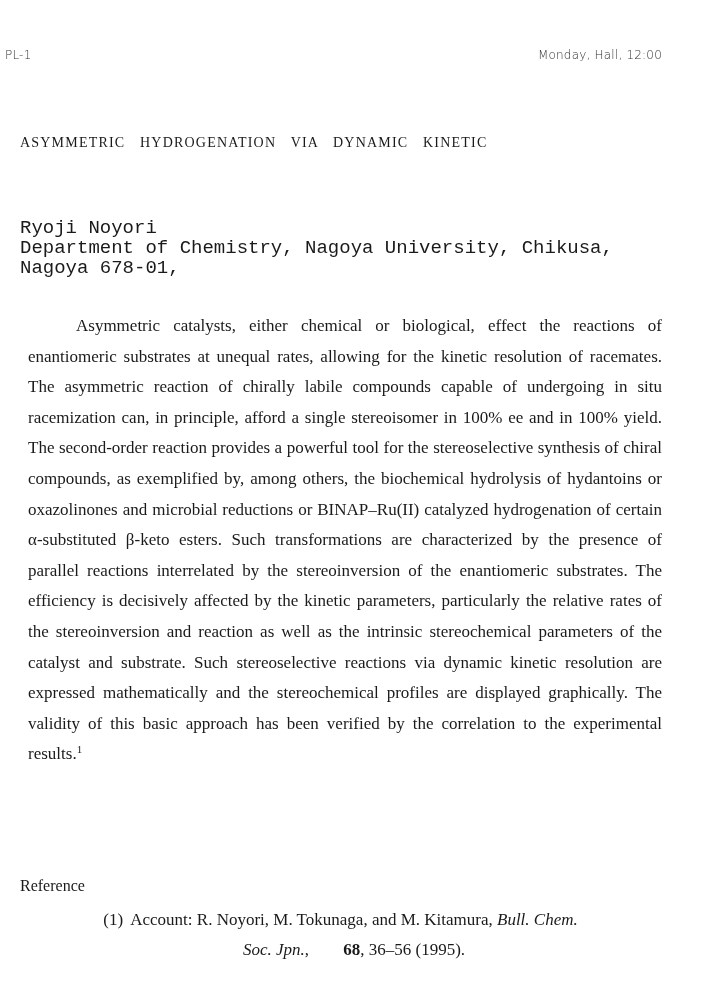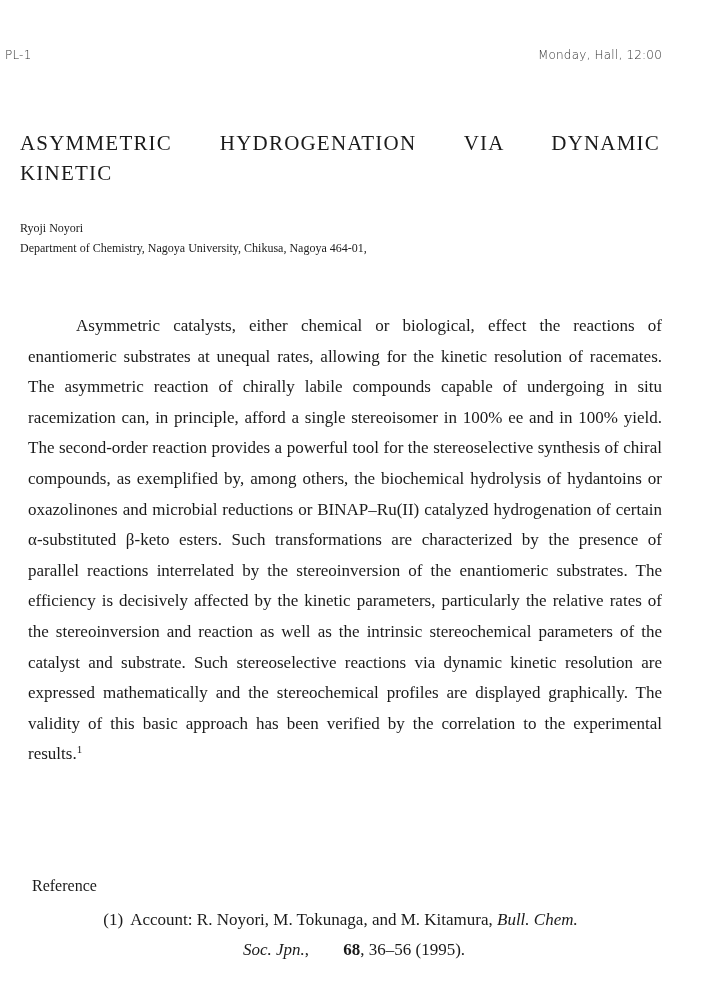--- a/index.html
+++ b/index.html
@@ -12,37 +12,37 @@
     .header-left, .header-right {
       position: absolute; top: 48px;
       font-family: "DejaVu Sans", sans-serif;
       font-size: 12px; font-weight: 300; color: #333;
       letter-spacing: 0.2px;
     }
     .header-left { left: 5px; }
     .header-right { right: 42px; }
     .title {
       position: absolute; left: 20px; top: 128px; width: 640px;
-      font-size: 21px; letter-spacing: 1.2px; line-height: 30px;
+      font-size: 14px; letter-spacing: 1.2px; line-height: 30px;
       text-align: justify; text-align-last: left;
       word-spacing: 10px;
     }
     .author-block {
       position: absolute; left: 20px; top: 218px; width: 640px;
-      font-size: 12px; line-height: 20px;
+      font-size: 19px; line-height: 20px; font-family: Liberation Mono, monospace;
     }
     .abstract {
       position: absolute; left: 20px; top: 303px; width: 634px;
       font-size: 17px; line-height: 30.6px; text-align: justify;
       margin: 8px;
     }
     .abstract .indent { display: inline-block; width: 48px; }
     .abstract sup { font-size: 11px; line-height: 0; vertical-align: 6px; }
     .reference-heading {
-      position: absolute; left: 32px; top: 877px;
+      position: absolute; left: 20px; top: 877px;
       font-size: 16px;
     }
     .reference-item {
       position: absolute; left: 20px; top: 905px; width: 634px;
       font-size: 17px; line-height: 30px; text-align: center;
     }
     .reference-item .num { display: inline-block; width: 34px; }
     .reference-item .cont { padding-left: 34px; display: block; }
     em { font-style: italic; }
     b { font-weight: bold; margin-left: 30px; }
@@ -52,21 +52,21 @@
 
 <div class="header-left">PL-1</div>
 <div class="header-right">Monday, Hall, 12:00</div>
 
 <div class="title">
   <div>ASYMMETRIC HYDROGENATION VIA DYNAMIC KINETIC</div>
 </div>
 
 <div class="author-block">
   <div>Ryoji Noyori</div>
-  <div>Department of Chemistry, Nagoya University, Chikusa, Nagoya 464-01,</div>
+  <div>Department of Chemistry, Nagoya University, Chikusa, Nagoya 678-01,</div>
 </div>
 
 <p class="abstract"><span class="indent"></span><span>Asymmetric catalysts, either chemical or biological, effect the reactions of enantiomeric substrates at unequal rates, allowing for the kinetic resolution of racemates. The asymmetric reaction of chirally labile compounds capable of undergoing in situ racemization can, in principle, afford a single stereoisomer in 100% ee and in 100% yield. The second-order reaction provides a powerful tool for the stereoselective synthesis of chiral compounds, as exemplified by, among others, the biochemical hydrolysis of hydantoins or oxazolinones and microbial reductions or BINAP–Ru(II) catalyzed hydrogenation of certain α-substituted β-keto esters. Such transformations are characterized by the presence of parallel reactions interrelated by the stereoinversion of the enantiomeric substrates. The efficiency is decisively affected by the kinetic parameters, particularly the relative rates of the stereoinversion and reaction as well as the intrinsic stereochemical parameters of the catalyst and substrate. Such stereoselective reactions via dynamic kinetic resolution are expressed mathematically and the stereochemical profiles are displayed graphically. The validity of this basic approach has been verified by the correlation to the experimental results.</span><sup>1</sup></p>
 
 <div class="reference-heading">Reference</div>
 
 <div class="reference-item">
   <span class="num">(1)</span><span>Account:  R. Noyori, M. Tokunaga, and M. Kitamura, </span><em>Bull. Chem.</em>
   <span class="cont"><em>Soc. Jpn.</em><span>, </span><b>68</b><span>, 36–56 (1995).</span></span>
 </div>

